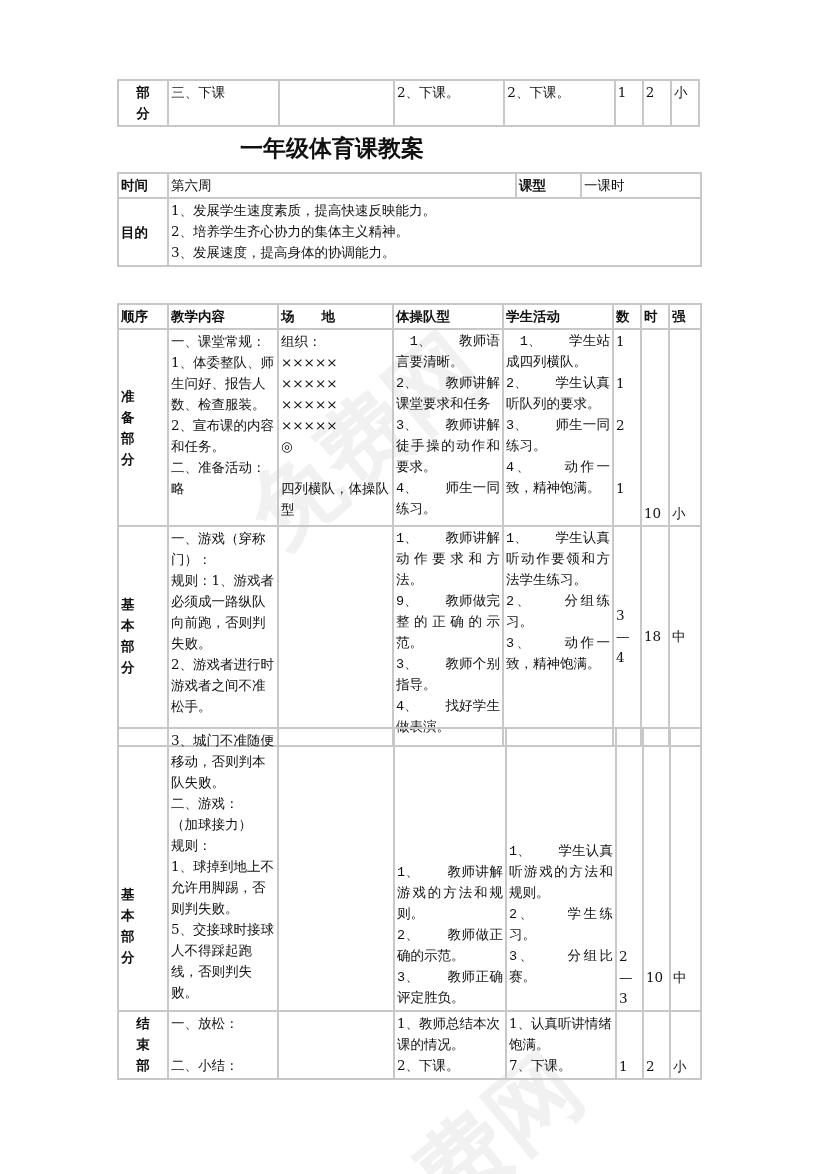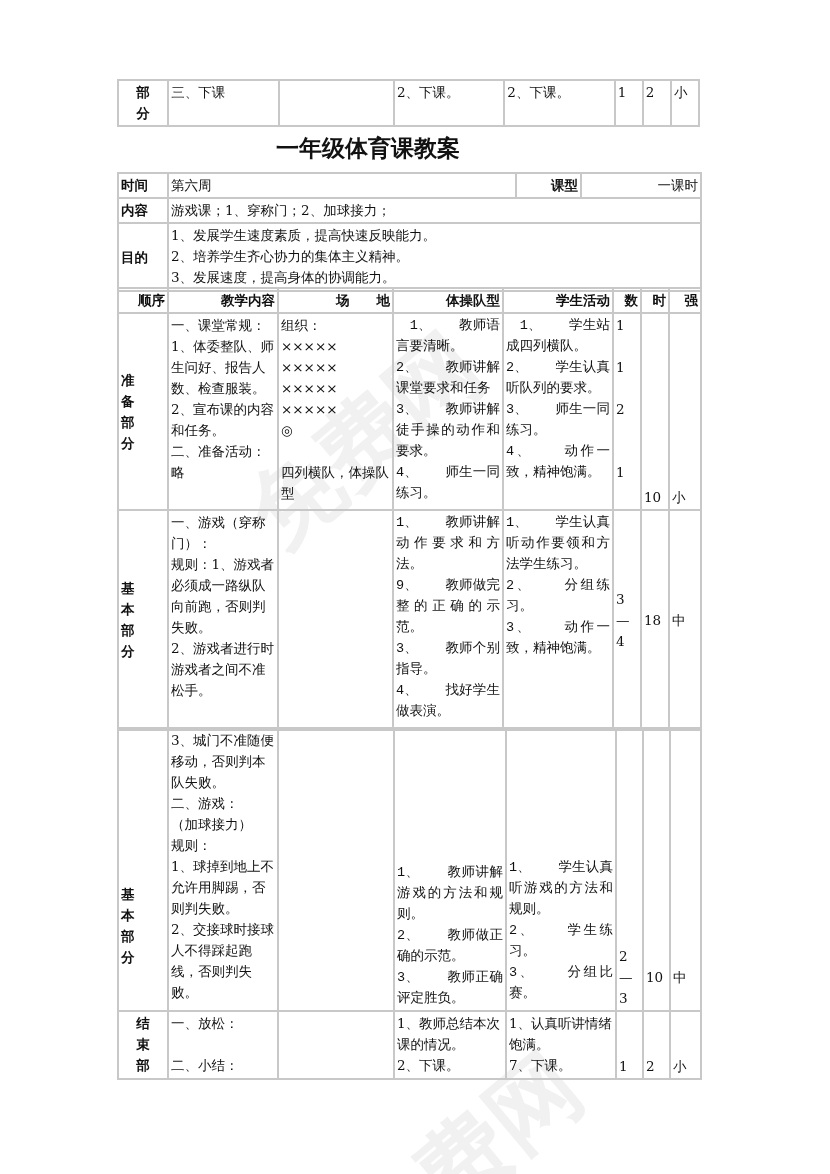--- a/index.html
+++ b/index.html
@@ -4,25 +4,25 @@
   <style>
     html, body { margin: 0; padding: 0; background: #ffffff; }
     body { width: 830px; height: 1174px; position: relative; overflow: hidden;
            font-family: "DejaVu Serif", "Liberation Serif", serif; color: #111; }
     .wm { position: absolute; pointer-events: none; color: #f1f1f1; font-family: "DejaVu Sans", sans-serif;
           font-size: 90px; font-weight: bold; transform: rotate(-40deg); }
     table { border-collapse: collapse; position: absolute; left: 117px; table-layout: fixed; }
     td { border: 2px solid #c8c8c8; vertical-align: top; font-size: 13.5px; line-height: 21px;
          padding: 1px 2px; white-space: pre-wrap; word-break: break-all; background: transparent; }
     .hd { font-family: "DejaVu Sans", "Liberation Sans", sans-serif; font-weight: bold; }
-    .c { text-align: right; }
+    .c { text-align: left; }
     .mid { vertical-align: middle; }
     .bot { vertical-align: bottom; }
     .title { position: absolute; left: 0; width: 664px; top: 133px; text-align: center;
-             font-family: "DejaVu Sans", "Liberation Sans", sans-serif; font-weight: bold; font-size: 23px; padding-left: 36px; }
+             font-family: "DejaVu Sans", "Liberation Sans", sans-serif; font-weight: bold; font-size: 23px; }
     .sec { font-family: "DejaVu Sans", sans-serif; font-weight: bold; text-align: center; vertical-align: middle; }
     .just { text-align: justify; font-family: Liberation Mono, monospace; }
   </style>
 </head>
 <body>
 
 <div class="wm" style="left:230px; top:380px;">免费网</div>
 <div class="wm" style="left:330px; top:1100px;">免费网</div>
 
 <table style="top:79px; width:583px;">
@@ -60,34 +60,30 @@
       <col style="width:65px">
       <col style="width:120px">
   </colgroup>
   <tbody>
       <tr style="height:24px">
     <td class="hd">时间</td>
     <td>第六周</td>
     <td class="hd c">课型</td>
     <td class="c">一课时</td>
   </tr>
-  <tr style="height:24px">
-    <td class="hd">内容</td>
-    <td colspan="3">游戏课；1、穿称门；2、加球接力；</td>
-  </tr>
   <tr style="height:68px">
     <td class="hd mid">目的</td>
     <td colspan="3">1、发展学生速度素质，提高快速反映能力。
 2、培养学生齐心协力的集体主义精神。
 3、发展速度，提高身体的协调能力。</td>
   </tr>
 </tbody>
   </table>
 
-<table style="top:287px; width:583px;">
+<table style="top:303px; width:583px;">
   <colgroup>
     <col style="width:50px">
       <col style="width:110px">
       <col style="width:115px">
       <col style="width:110px">
       <col style="width:110px">
       <col style="width:28px">
       <col style="width:28px">
       <col style="width:32px">
   </colgroup>
@@ -180,26 +176,26 @@
       <tr style="height:283px">
     <td class="sec" style="text-align:left; vertical-align:bottom; padding-bottom:42px;">基
 本
 部
 分</td>
     <td>3、城门不准随便移动，否则判本队失败。
 二、游戏：
 （加球接力）
 规则：
 1、球掉到地上不允许用脚踢，否则判失败。
-2、交接球时接球人不得踩起跑线，否则判失败。</td>
+5、交接球时接球人不得踩起跑线，否则判失败。</td>
     <td></td>
     <td class="just bot">1、　　教师讲解游戏的方法和规则。
 2、　　教师做正确的示范。
 3、　　教师正确评定胜负。</td>
-    <td class="just bot" style="padding-bottom:6px;">1、　　学生认真听游戏的方法和规则。
+    <td class="just bot" style="padding-bottom:22px;">1、　　学生认真听游戏的方法和规则。
 2、　　学生练习。
 3、　　分组比赛。</td>
     <td class="bot">2—
 3</td>
     <td class="bot" style="padding-bottom:22px;">10</td>
     <td class="bot" style="padding-bottom:22px;">中</td>
   </tr>
   <tr style="height:68px">
     <td class="sec" style="vertical-align:top;">结
 束

